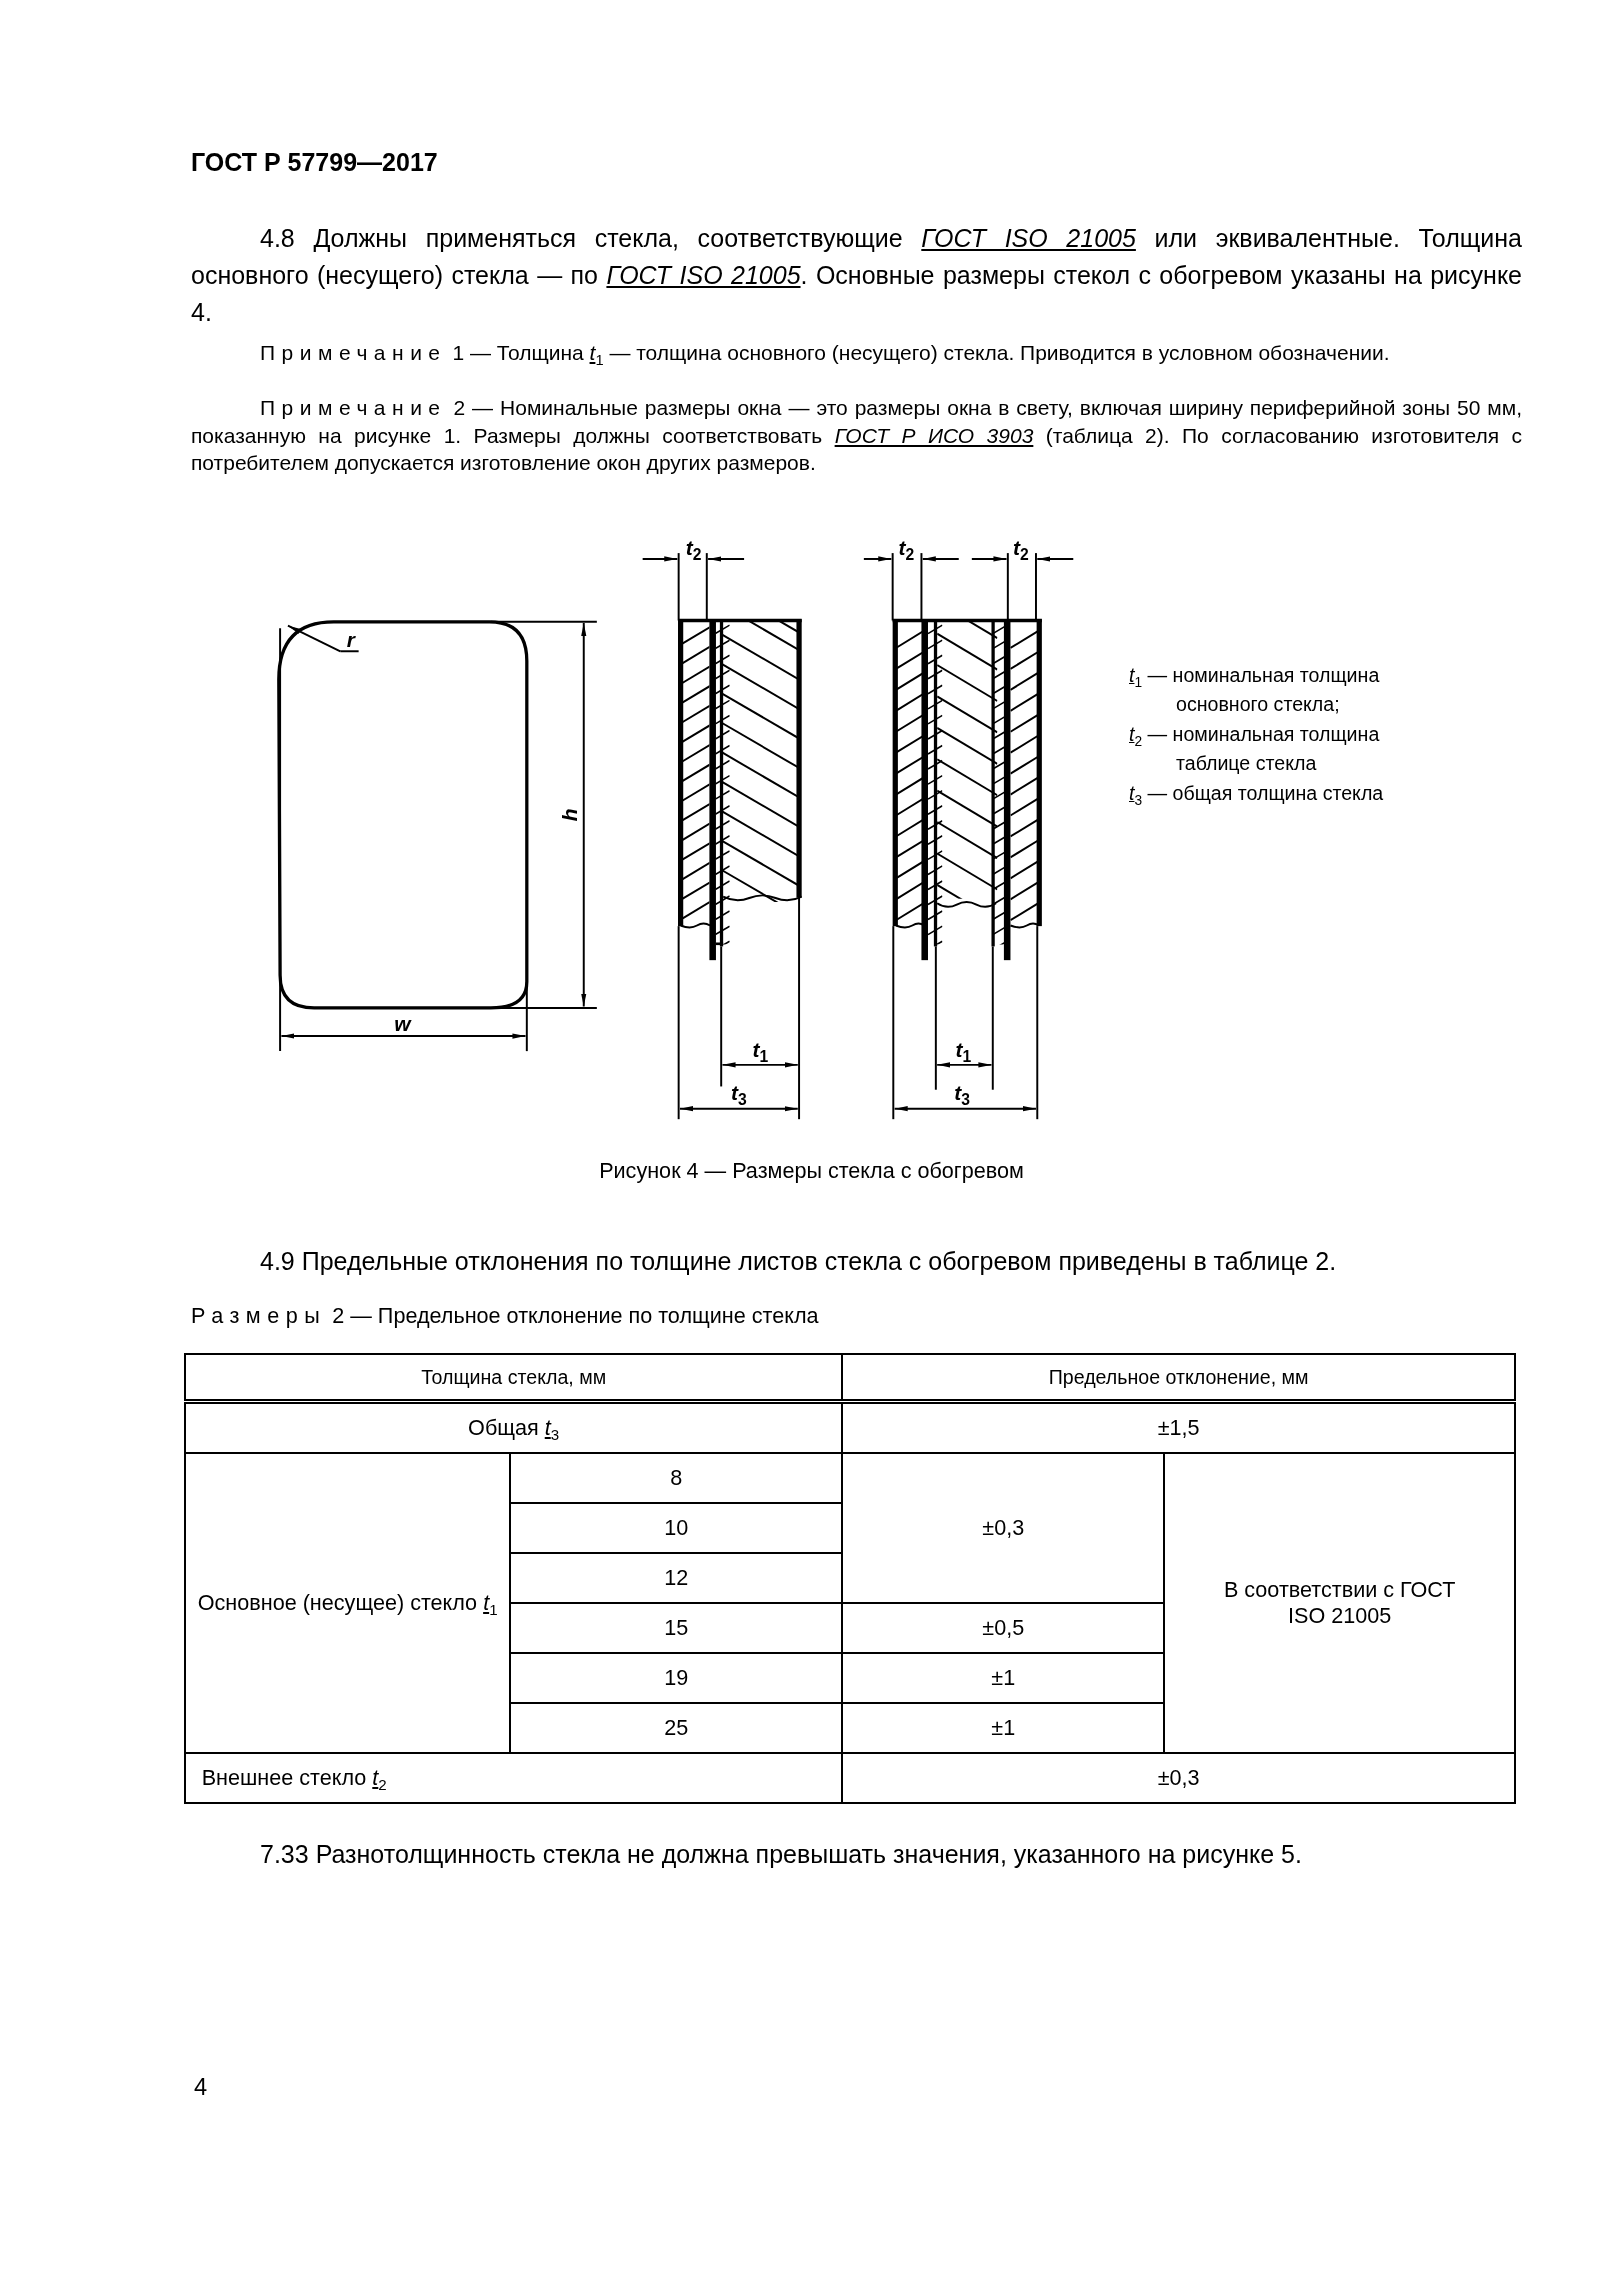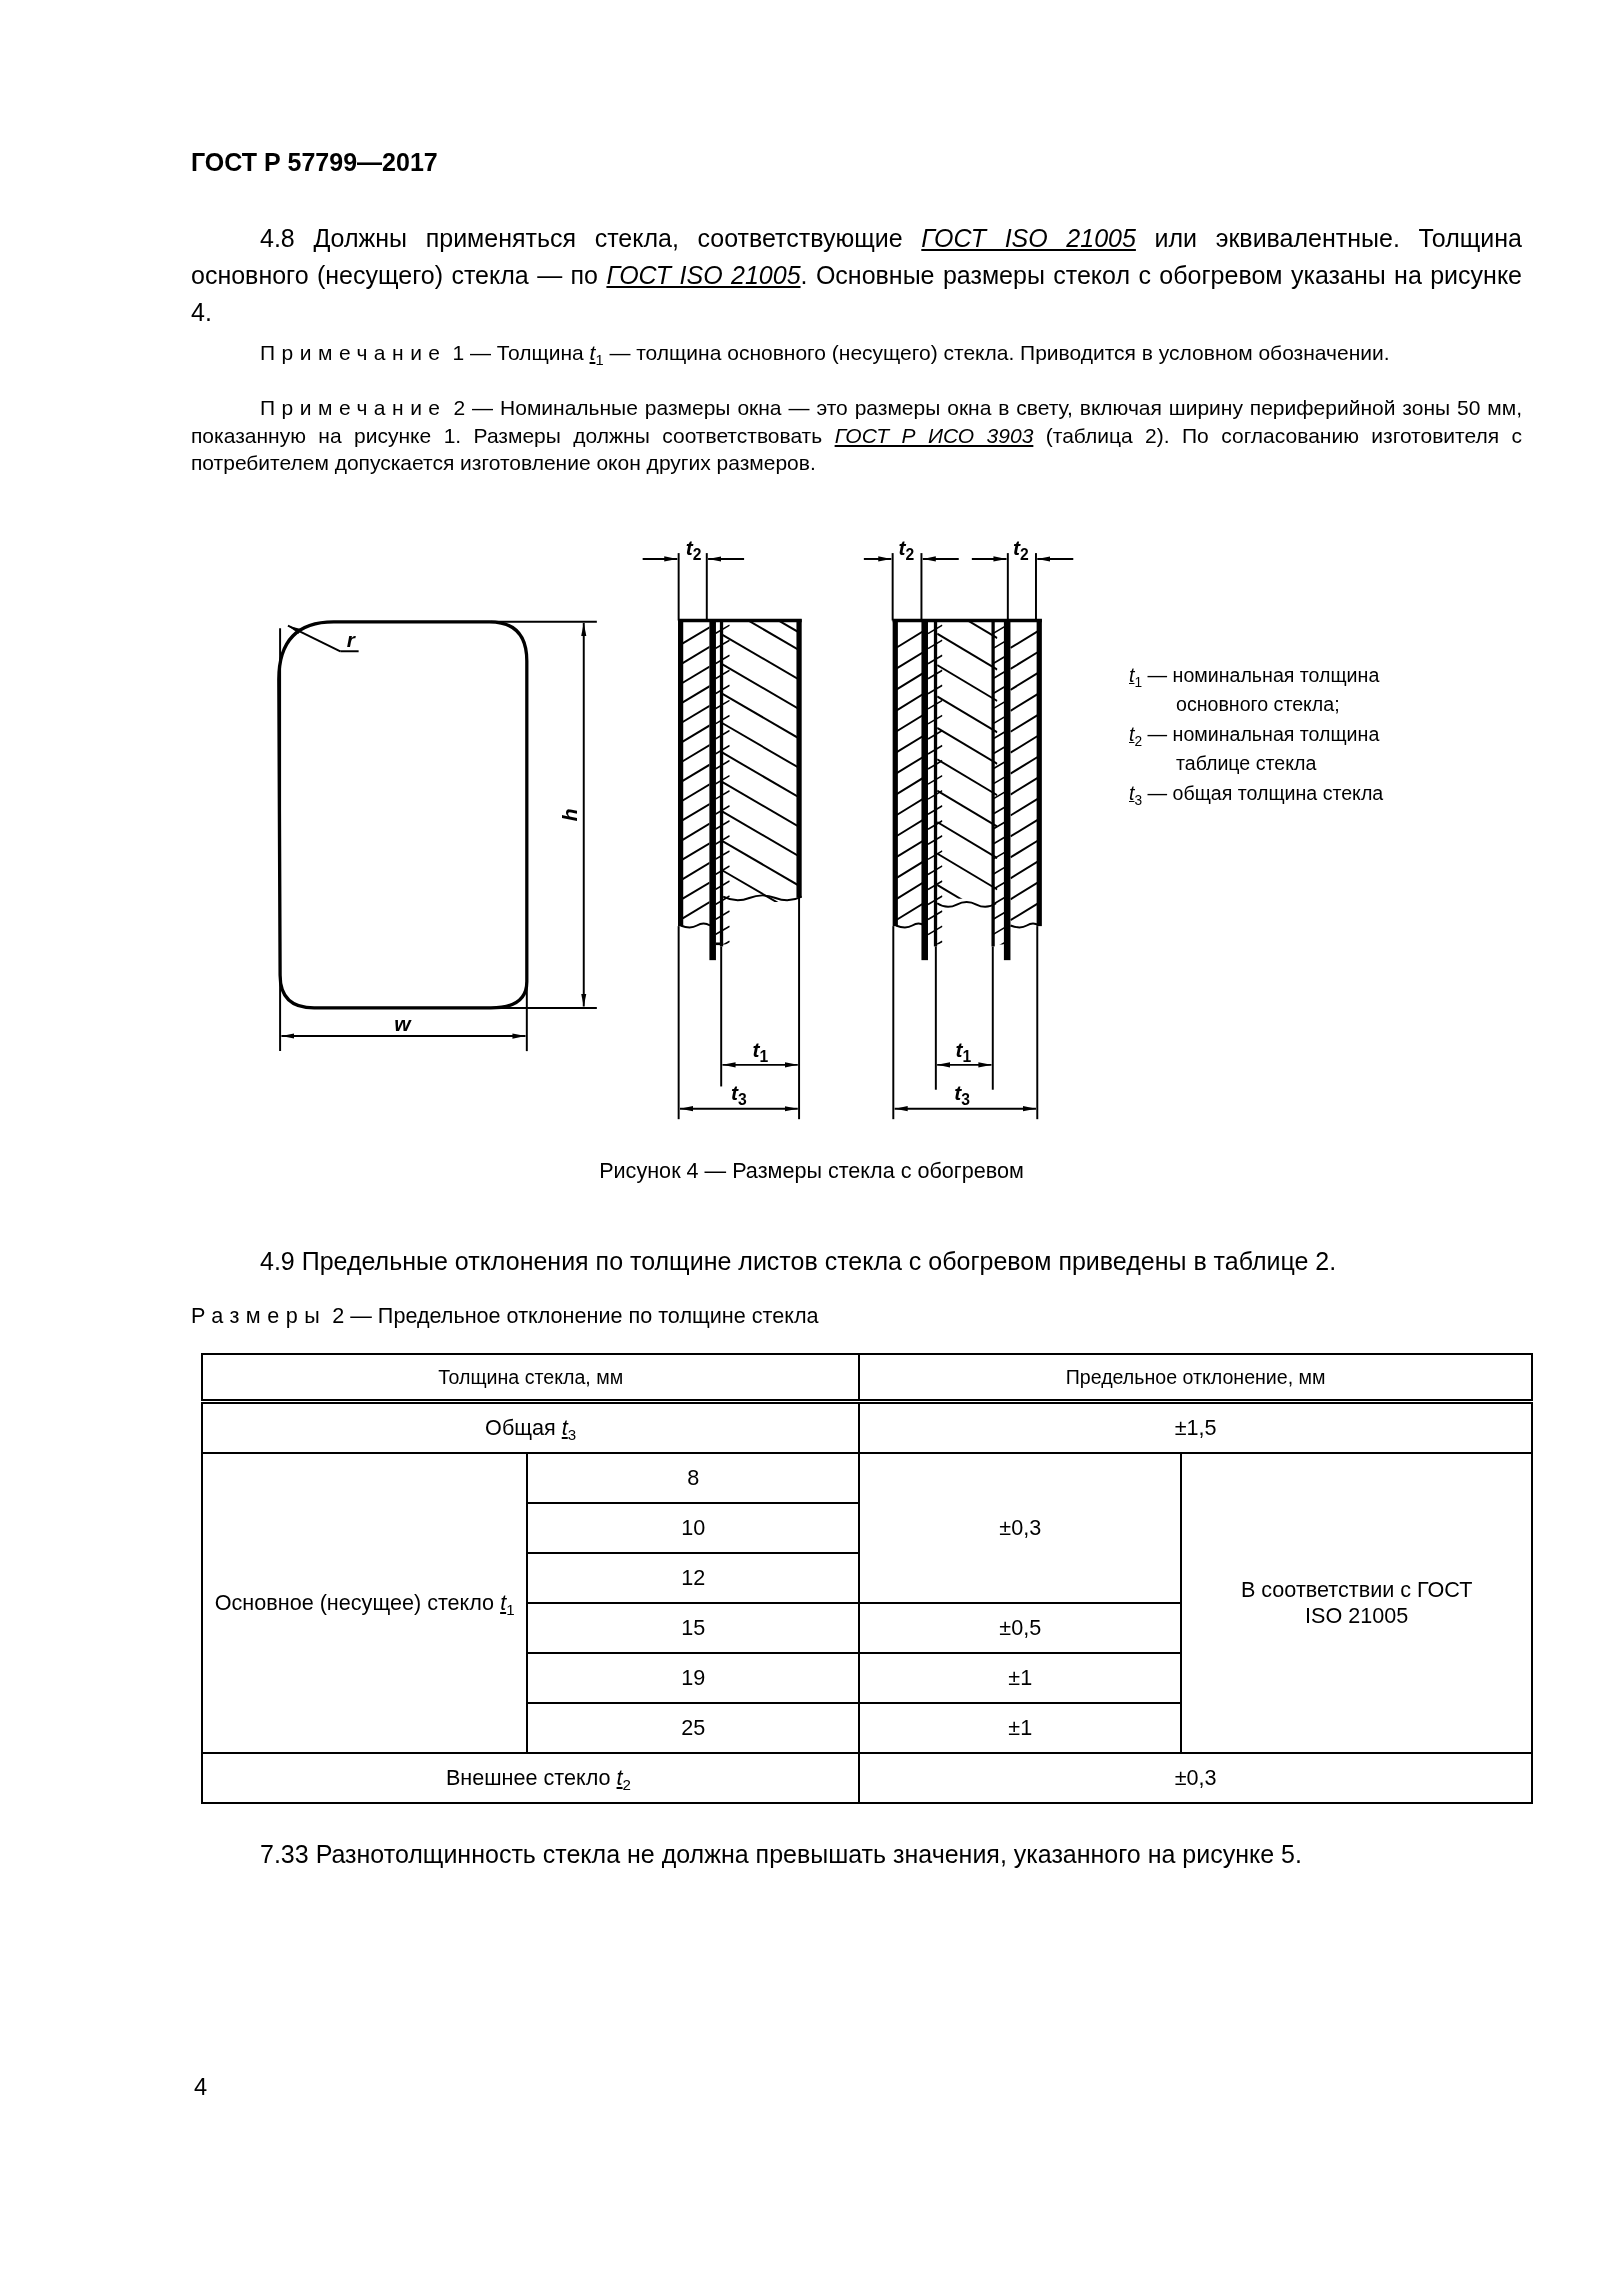--- a/index.html
+++ b/index.html
@@ -11,27 +11,27 @@
   .para .indent { display: inline-block; width: 69px; }
   .note { left: 191px; width: 1331px; font-size: 21px; line-height: 27.5px; text-align: justify; }
   .spaced { letter-spacing: 6.5px; }
   i { font-style: italic; text-decoration: underline; }
   sub { font-size: 0.7em; vertical-align: -0.35em; line-height: 0; }
   .caption { left: 0; width: 1623px; text-align: center; font-size: 21.6px; top: 1158px; }
   .legend { left: 1129px; top: 661px; font-size: 19.6px; line-height: 29.4px; }
   .legend .row { white-space: nowrap; }
   .legend .cont { padding-left: 47px; }
   .tcap { left: 191px; top: 1303px; font-size: 21.6px; }
-  table.t2 { position: absolute; left: 201px; top: 1353px; width: 1332px;
+  table.t2 { position: absolute; left: 184px; top: 1353px; width: 1332px;
              border-collapse: collapse; font-size: 21.6px; }
   table.t2 td { border: 2px solid #000; text-align: center; vertical-align: middle; padding: 0; }
   table.t2 tr.h td { height: 44px; font-size: 19.6px; }
   table.t2 tr.h td { border-bottom: 5.9px double #000; }
   table.t2 tr.r td { height: 48px; }
-  table.t2 td.left { text-align: center; padding-left: 15.7px; }
+  table.t2 td.left { text-align: left; padding-left: 15.7px; }
   table.t2 { border: 2.6px solid #000; }
   .pagenum { left: 194px; top: 2074px; font-size: 23.6px; }
   svg text { font-family: "Liberation Sans", sans-serif; }
 </style>
 </head>
 <body>
 
 <div class="abs header">ГОСТ Р 57799—2017</div>
 
 <div class="abs para" style="top:220px;">

